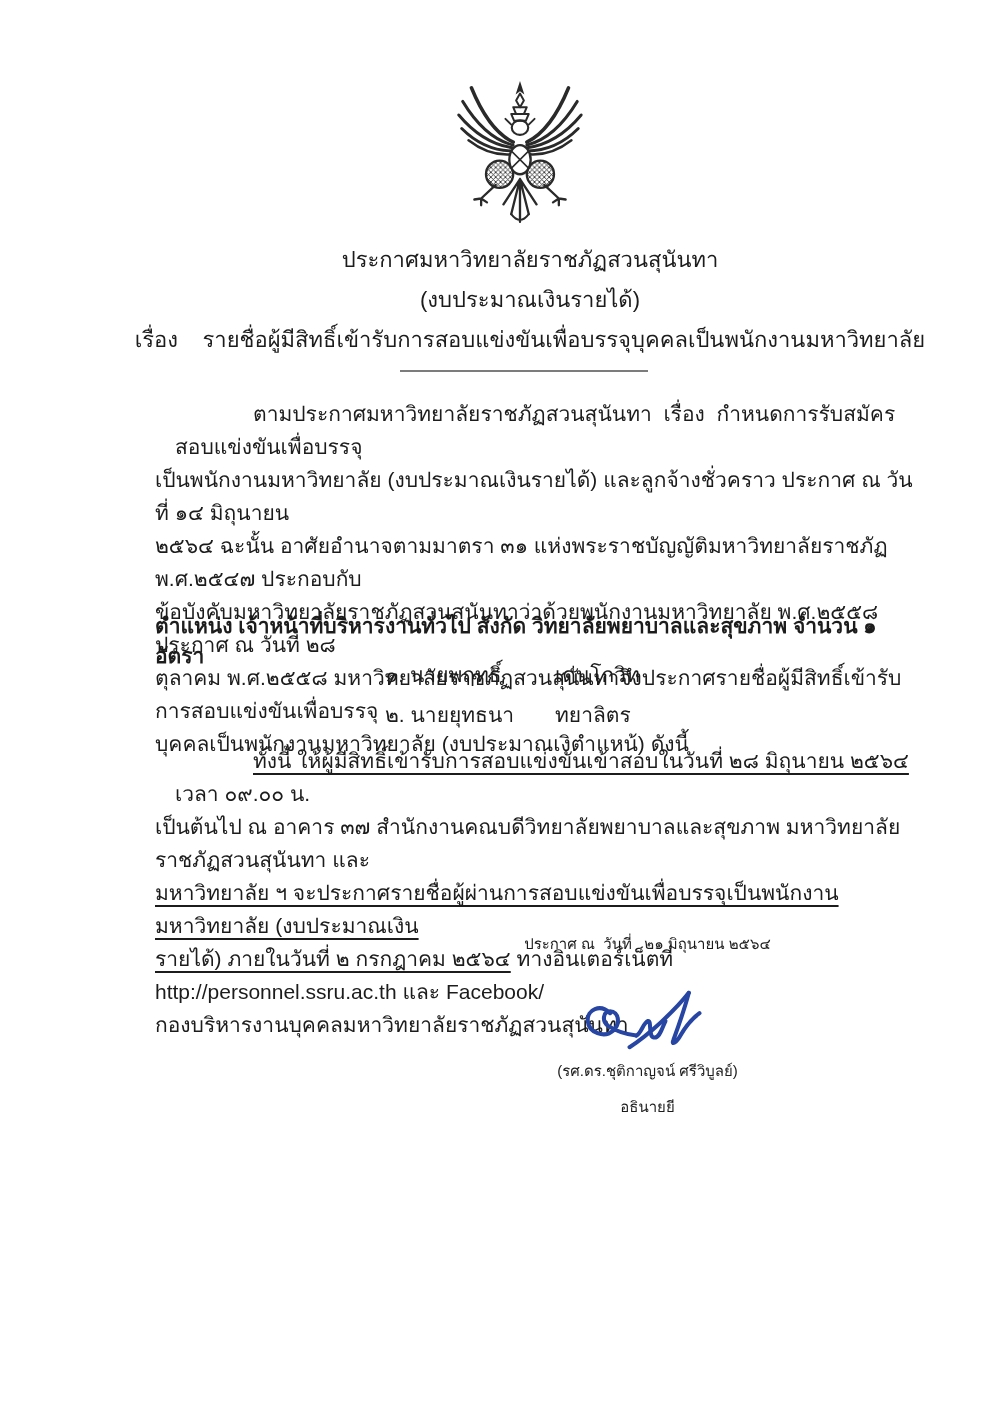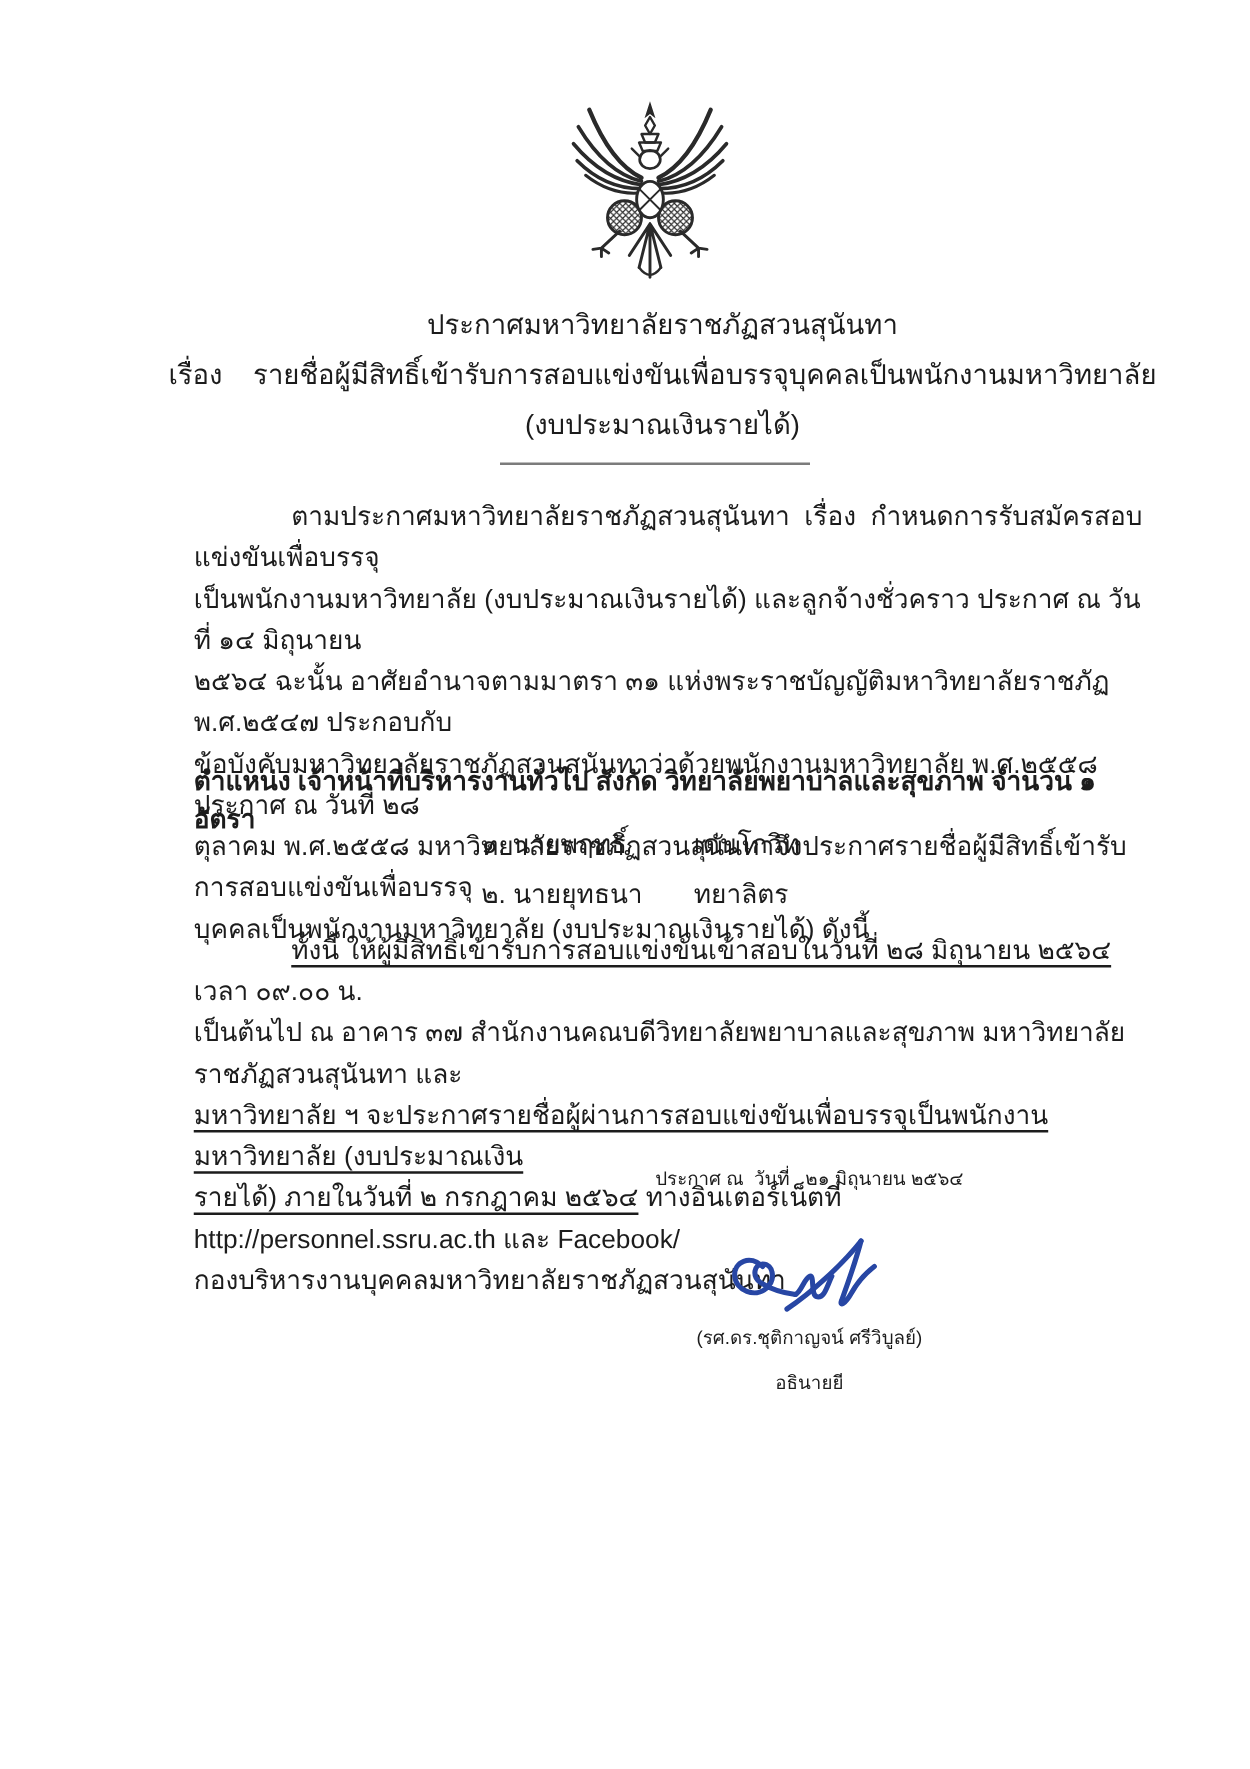--- a/index.html
+++ b/index.html
@@ -19,21 +19,21 @@
     text-align:center;font-size:22px;line-height:40px;
   }
   .rule{position:absolute;top:370px;left:400px;width:248px;height:2px;background:#7c7c7c;}
   .para{
     position:absolute;left:155px;width:762px;
     font-size:21px;line-height:33px;
   }
   .para-1{top:397px;}
   .para-2{top:744px;}
   .line{min-height:33px;}
-  .line.indent{text-indent:78px;}
+  .line.indent{text-indent:78px;margin-left:20px;}
   .u{
     text-decoration:underline;
     text-decoration-thickness:1.6px;
     text-underline-offset:5px;
     text-decoration-color:#1c1c1c;
   }
   .pos-heading{
     position:absolute;top:611px;left:155px;width:760px;
     text-align:left;font-weight:bold;font-size:21px;line-height:30px;
   }
@@ -94,33 +94,33 @@
         <path d="M95 108 L110 122 M110 122 l7 1 M110 122 l0 7 M110 122 l-6 4" stroke-width="2.4"></path>
 
         <path d="M70 102 L70 146 M70 102 L61 138 M70 102 L79 138 M70 102 L53 128 M70 102 L87 128" stroke-width="2.4"></path>
         <path d="M61 138 Q70 150 79 138" stroke-width="2"></path>
       </g>
     </svg>
   </div>
 
   <div class="title-block">
     <div class="text">ประกาศมหาวิทยาลัยราชภัฏสวนสุนันทา</div>
+    <div class="text">(งบประมาณเงินรายได้)</div>
     <div class="text">เรื่อง    รายชื่อผู้มีสิทธิ์เข้ารับการสอบแข่งขันเพื่อบรรจุบุคคลเป็นพนักงานมหาวิทยาลัย</div>
-    <div class="text">(งบประมาณเงินรายได้)</div>
   </div>
 
   <div class="rule"></div>
 
   <div class="para para-1">
       <div class="line text indent">ตามประกาศมหาวิทยาลัยราชภัฏสวนสุนันทา  เรื่อง  กำหนดการรับสมัครสอบแข่งขันเพื่อบรรจุ</div>
       <div class="line text">เป็นพนักงานมหาวิทยาลัย (งบประมาณเงินรายได้) และลูกจ้างชั่วคราว ประกาศ ณ วันที่ ๑๔ มิถุนายน</div>
       <div class="line text">๒๕๖๔ ฉะนั้น อาศัยอำนาจตามมาตรา ๓๑ แห่งพระราชบัญญัติมหาวิทยาลัยราชภัฏ พ.ศ.๒๕๔๗ ประกอบกับ</div>
       <div class="line text">ข้อบังคับมหาวิทยาลัยราชภัฏสวนสุนันทาว่าด้วยพนักงานมหาวิทยาลัย พ.ศ.๒๕๕๘ ประกาศ ณ วันที่ ๒๘</div>
       <div class="line text">ตุลาคม พ.ศ.๒๕๕๘ มหาวิทยาลัยราชภัฏสวนสุนันทาจึงประกาศรายชื่อผู้มีสิทธิ์เข้ารับการสอบแข่งขันเพื่อบรรจุ</div>
-      <div class="line text">บุคคลเป็นพนักงานมหาวิทยาลัย (งบประมาณเงินรายได้) ดังนี้</div>
+      <div class="line text">บุคคลเป็นพนักงานมหาวิทยาลัย (งบประมาณเงิตำแหน้) ดังนี้</div>
     </div>
 
   <div class="pos-heading text">ตำแหน่ง เจ้าหน้าที่บริหารงานทั่วไป สังกัด วิทยาลัยพยาบาลและสุขภาพ จำนวน ๑ อัตรา</div>
 
   <div class="candidates">
       <div class="cand-row">
         <span class="cand-a text">๑. นายพฤทธิ์</span>
         <span class="cand-b text">เด่นโกวิท</span>
       </div>
       <div class="cand-row">

